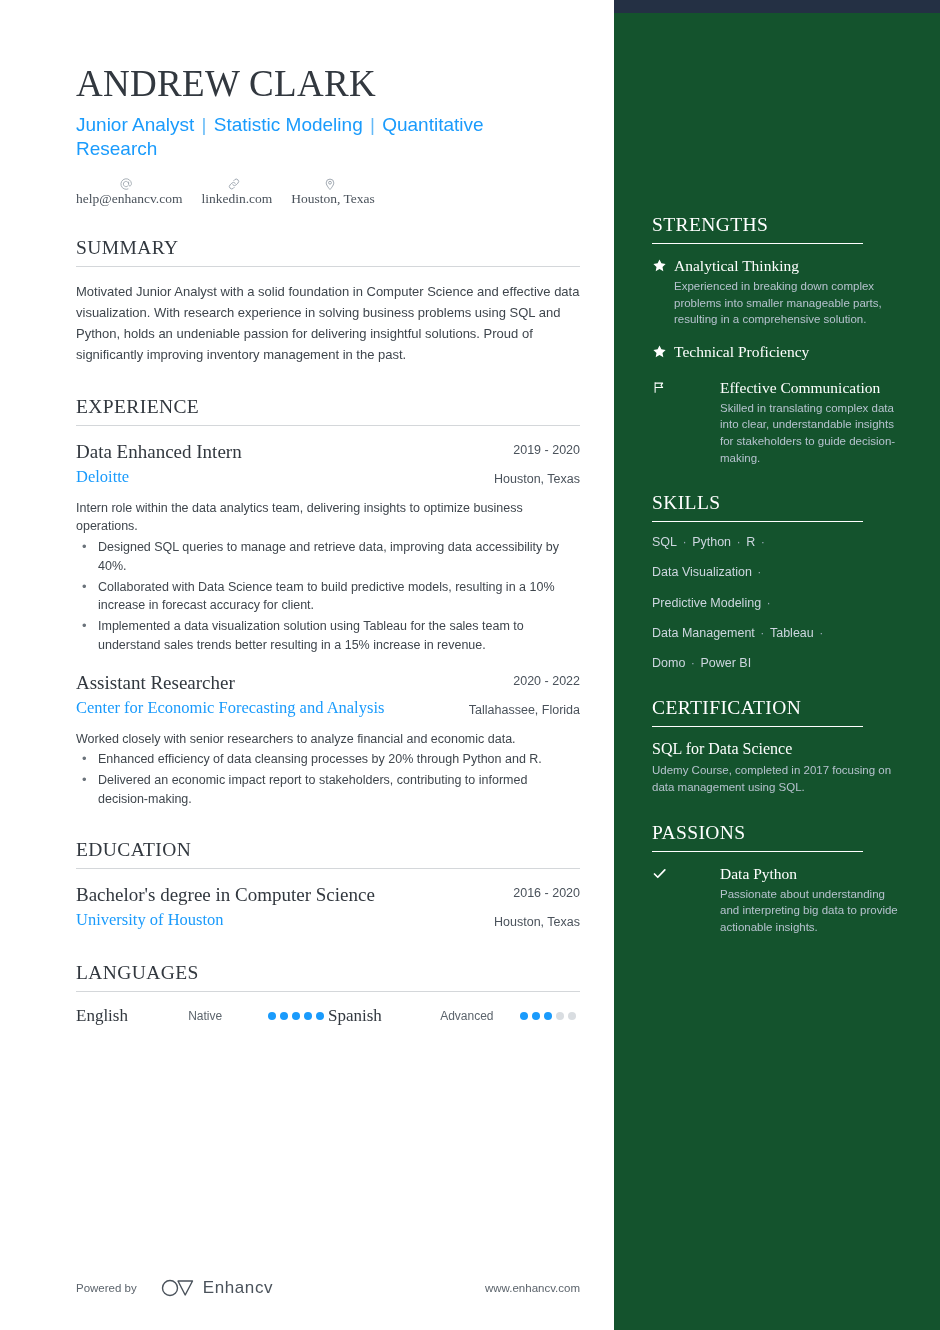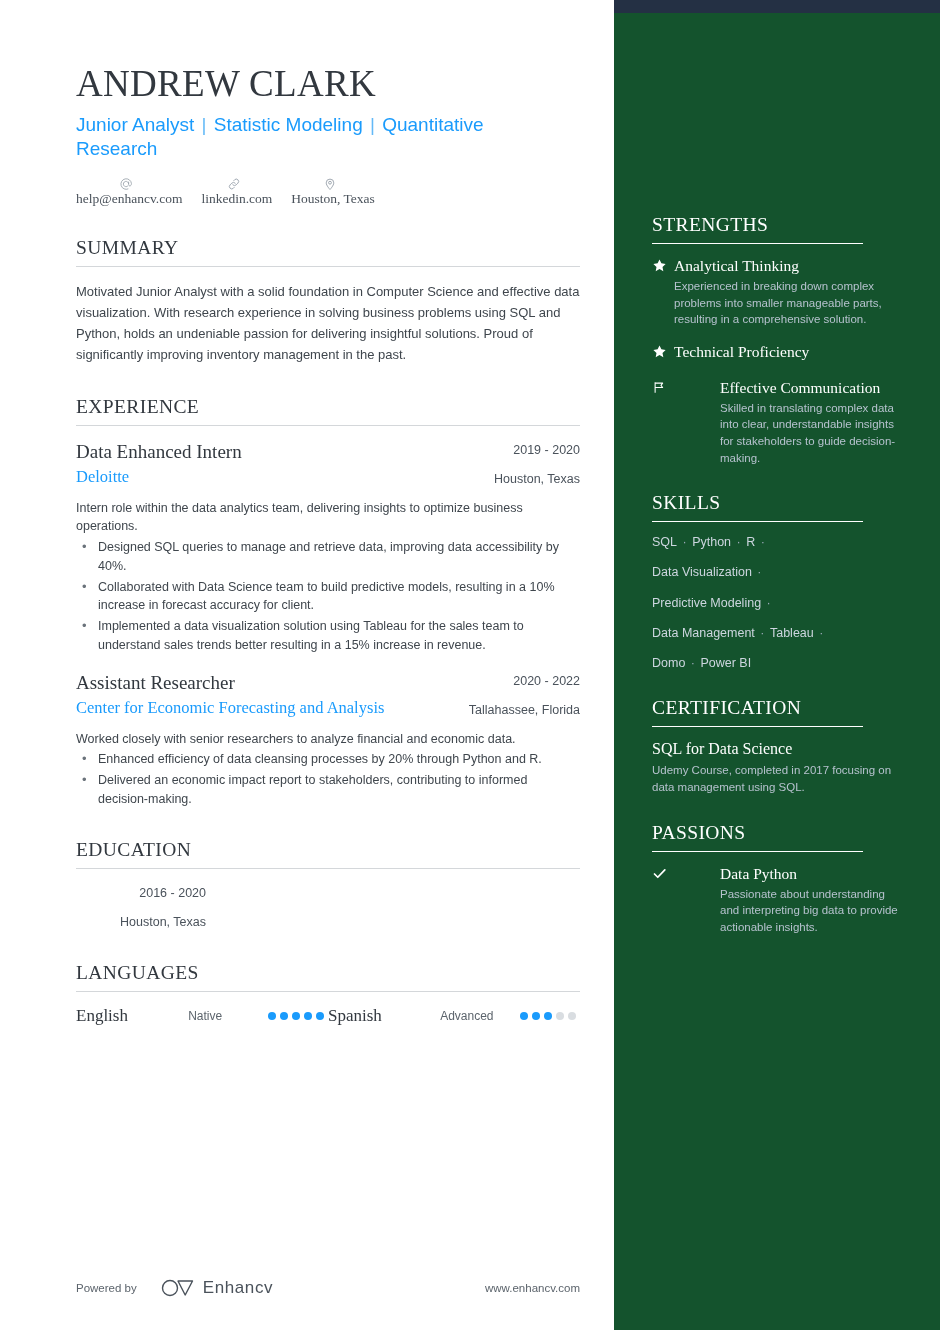--- a/index.html
+++ b/index.html
@@ -461,20 +461,24 @@
           </div>
         </div>
     </section>
 
     <section class="sec">
       <h2 class="sec-heading">EDUCATION</h2>
       <div class="sec-rule"></div>
       <div id="education-list">
           <div class="entry">
             <div class="entry-head">
+              <div class="entry-left">
+                <div class="entry-title">Bachelor's degree in Computer Science</div>
+                <div class="entry-org">University of Houston</div>
+              </div>
               <div class="entry-right">
                 <div class="entry-date">2016 - 2020</div>
                 <div class="entry-loc">Houston, Texas</div>
               </div>
             </div>
           </div>
         </div>
     </section>
 
     <section class="sec">

